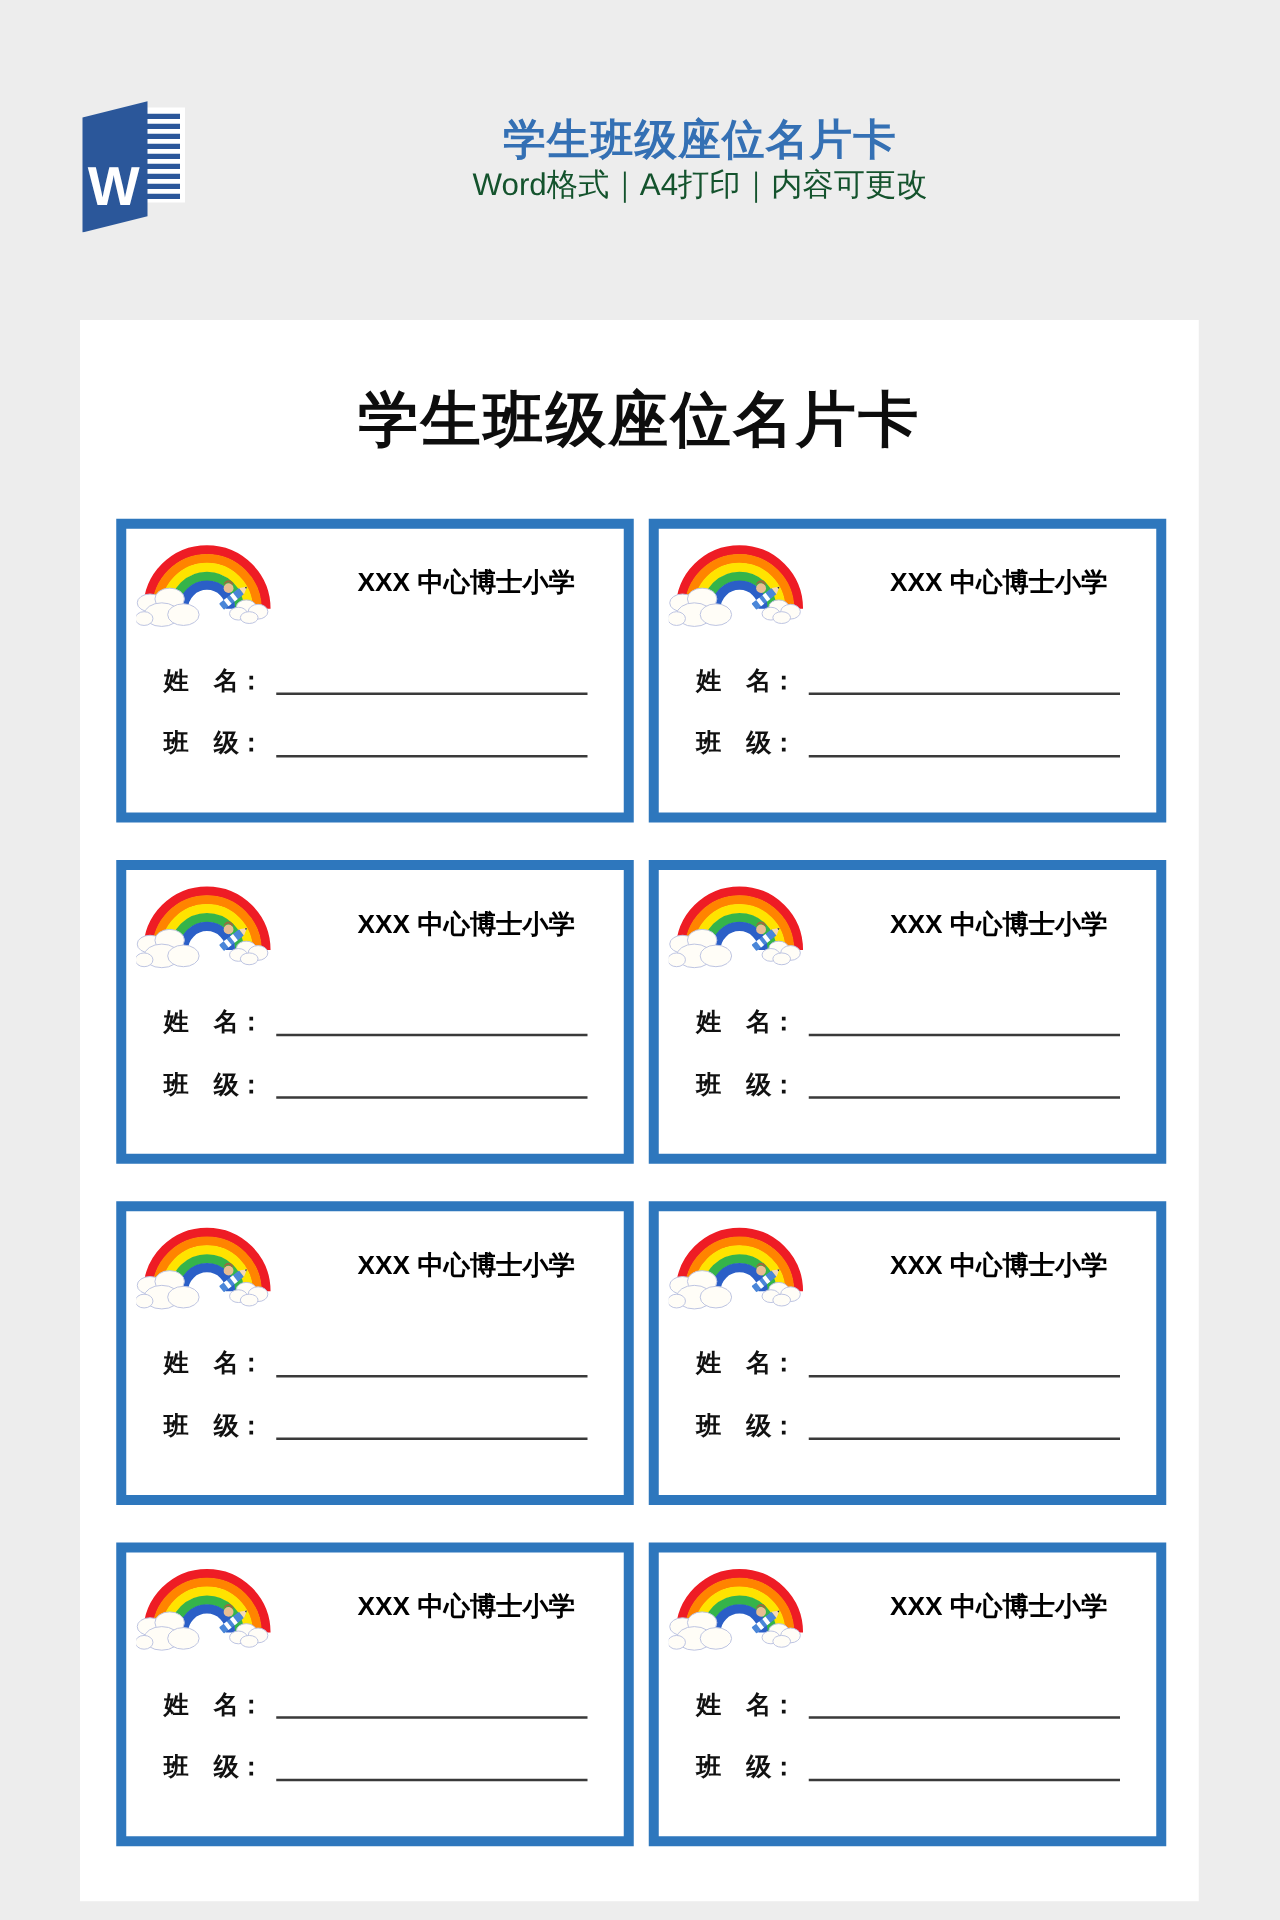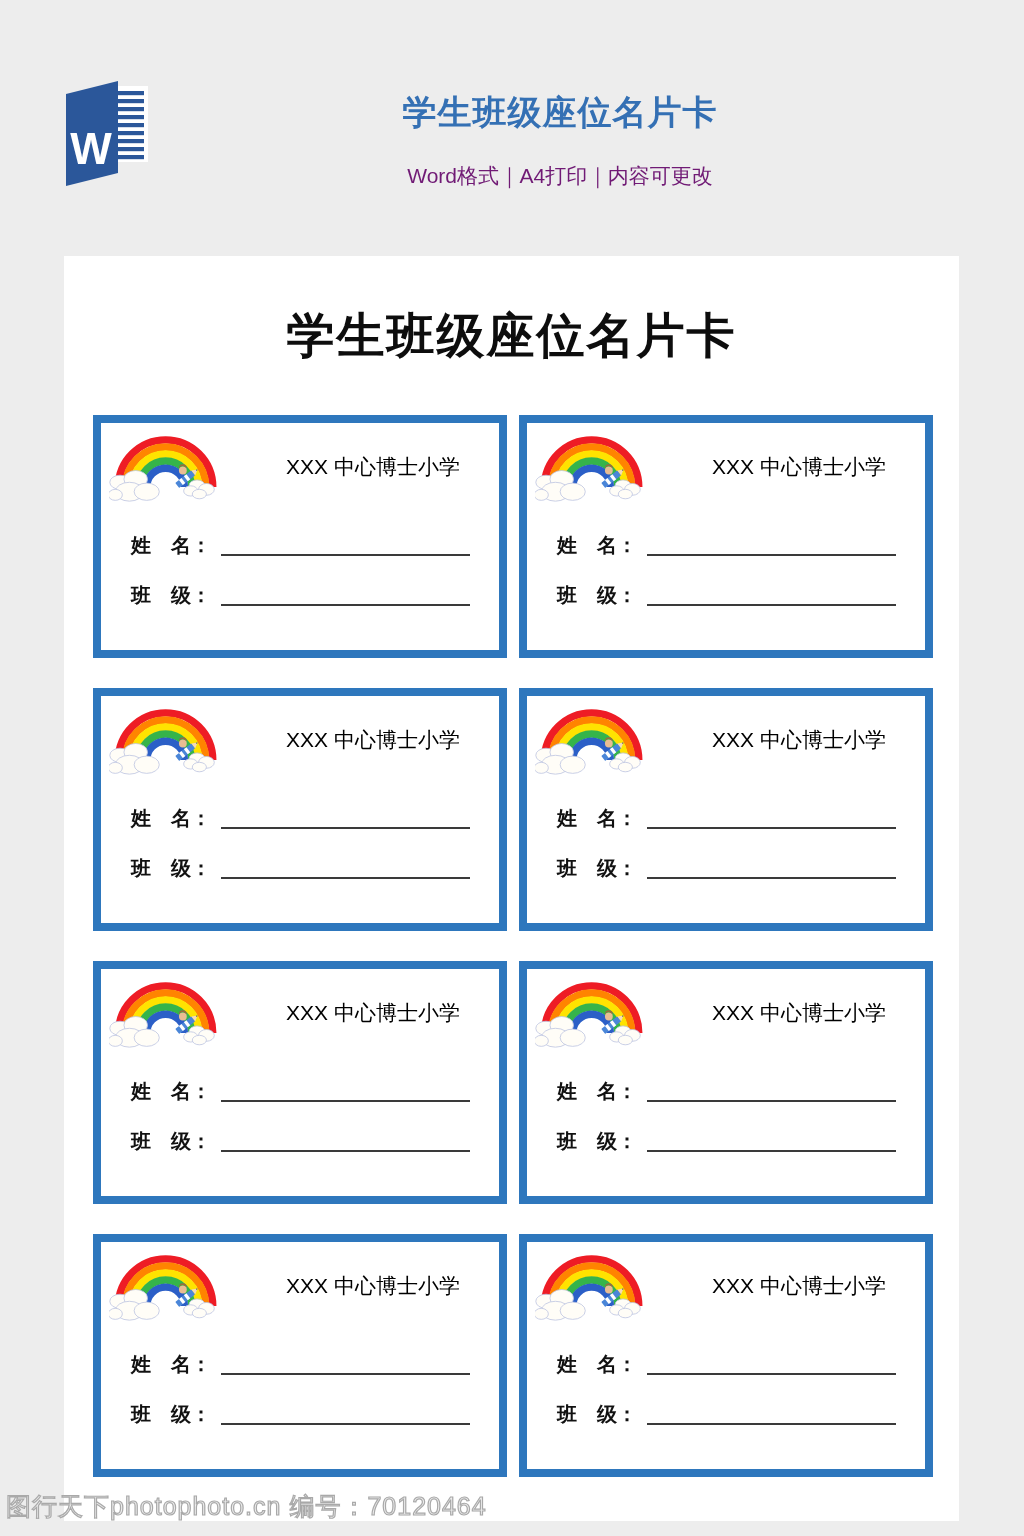--- a/index.html
+++ b/index.html
@@ -12,21 +12,21 @@
   .stage{position:absolute;inset:0;overflow:hidden;background:var(--page-background,#ededed);}
 
   
   .listing-header{position:absolute;left:0;top:0;width:1024px;height:256px;}
   .word-icon{position:absolute;left:58px;top:74px;width:92px;height:112px;}
   .header-text{position:absolute;left:320px;top:90px;width:480px;text-align:center;}
   .listing-title{
     margin:0;font-size:34px;line-height:44px;font-weight:bold;
     color:var(--header-title,#3470b4);letter-spacing:1px;
   }
-  .listing-subtitle{margin:28px 0 0 0;font-size:21px;line-height:28px;color:#701a75;}
+  .listing-subtitle{margin:0 0 0 0;font-size:25px;line-height:28px;color:#14532d;}
 
   
   .doc-page{
     position:absolute;left:64px;top:256px;width:895px;height:1265px;
     background:#ffffff;
   }
   .doc-title{
     position:absolute;left:0;top:48px;width:100%;text-align:center;margin:0;
     font-size:48px;font-weight:bold;color:#0d0d0d;letter-spacing:2px;
   }
@@ -36,21 +36,21 @@
     grid-auto-rows:243px;row-gap:30px;
   }
   .seat-card{
     box-sizing:border-box;width:414px;height:243px;background:#ffffff;
     border:8px solid var(--card-border,#2e77bd);
     position:relative;
   }
   .rainbow{position:absolute;left:8px;top:2px;width:110px;height:80px;}
   .card-school{
     position:absolute;left:162px;top:31px;width:220px;text-align:center;
-    font-size:21px;line-height:26px;font-weight:normal;color:#000;
+    font-size:21px;line-height:26px;font-weight:bold;color:#000;
   }
   .field-row{
     position:absolute;left:30px;right:29px;height:27px;
     display:flex;align-items:flex-end;
   }
   .field-row.name{top:109px;}
   .field-row.class{top:159px;text-align:right;}
   .field-label{
     font-size:20px;line-height:27px;font-weight:bold;color:#111;
     white-space:nowrap;flex:0 0 auto;
@@ -466,14 +466,13 @@
       <span class="field-line"></span>
     </div>
     <div class="field-row class">
       <span class="field-label">班　级：</span>
       <span class="field-line"></span>
     </div>
   </div>
 </div>
   </main>
 
-  <div class="site-watermark">图行天下photophoto.cn 编号：70120464</div>
 </div>
 
 </body></html>

